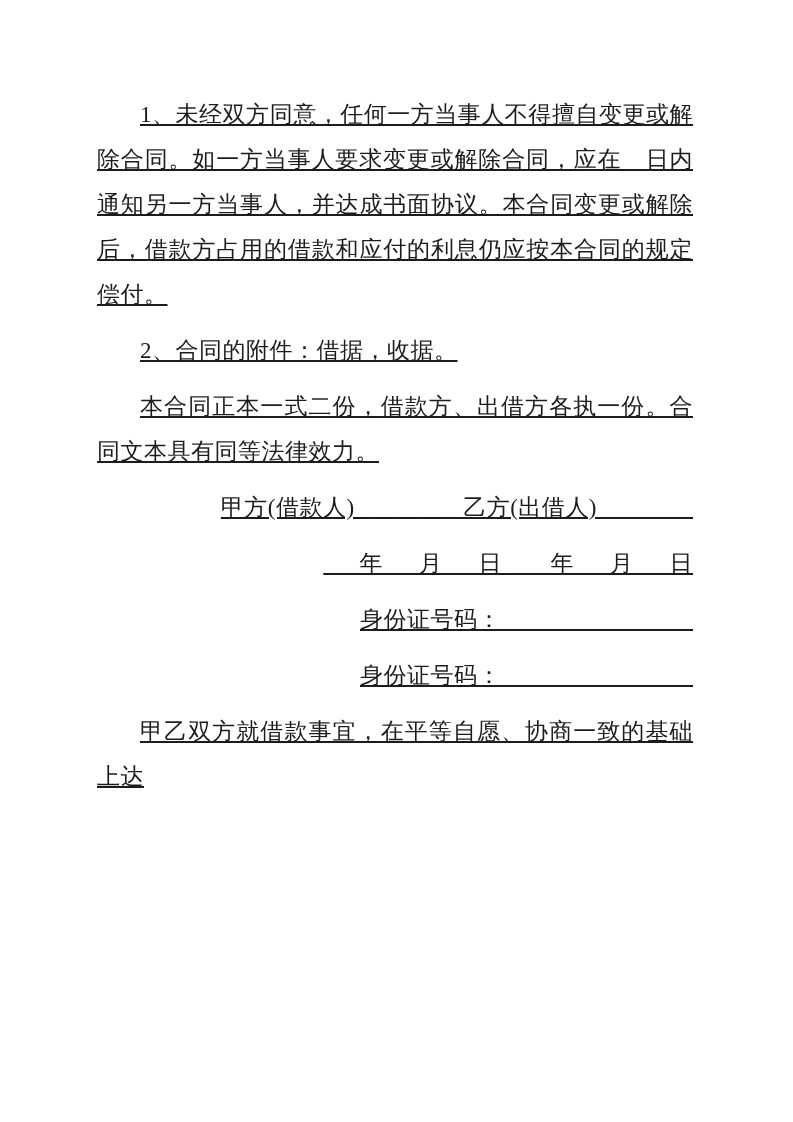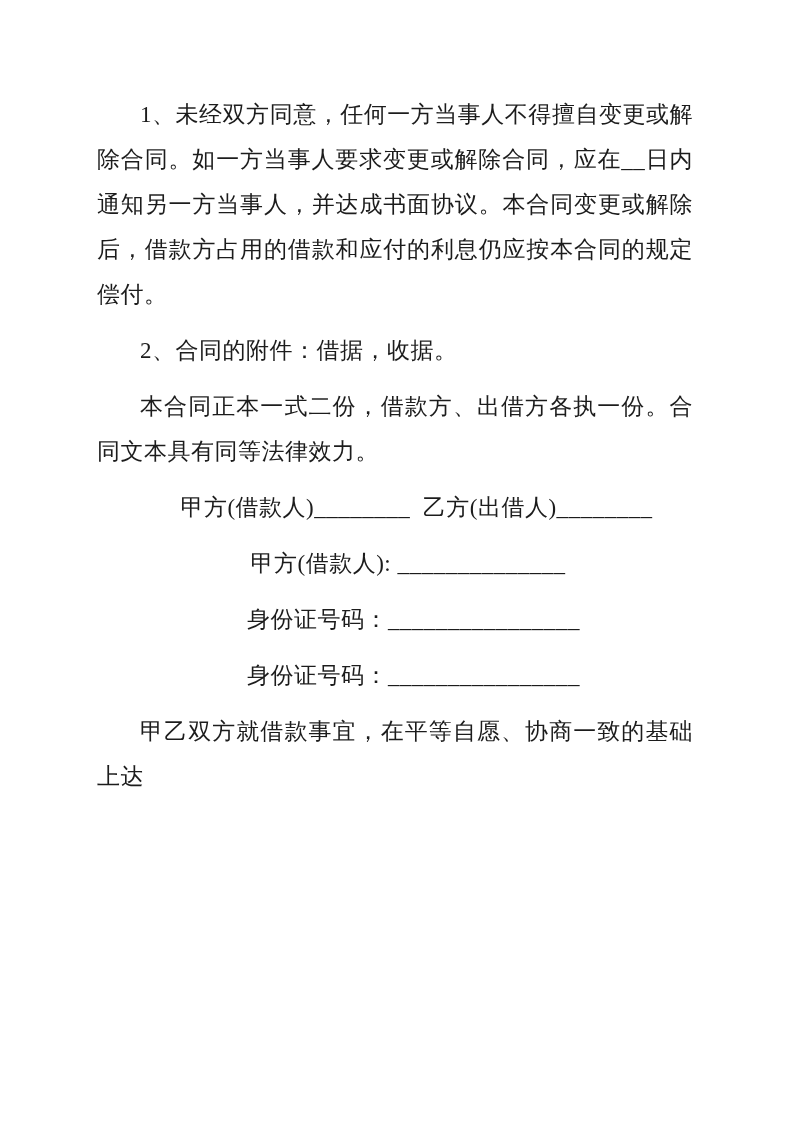--- a/index.html
+++ b/index.html
@@ -21,36 +21,37 @@
     width: 596px;
     color: #1c1c1c;
     font-size: 23px;
     line-height: 45px;
     letter-spacing: 0.5px;
   }
   .para {
     margin-bottom: 11px;
     text-align: justify;
     text-indent: 43px;
+    text-decoration: underline;
   }
   .para.single {
-    text-align: center;
+    text-align: right;
     white-space: pre-wrap;
   }
   .para.ind-1 { text-indent: 26px; }
   .para.ind-15 { text-indent: 37px; }
   .para:last-child { margin-bottom: 0; }
 </style>
 </head>
 <body>
 
 <div class="page">
   <div class="doc">
     <p class="para">1、未经双方同意，任何一方当事人不得擅自变更或解除合同。如一方当事人要求变更或解除合同，应在__日内通知另一方当事人，并达成书面协议。本合同变更或解除后，借款方占用的借款和应付的利息仍应按本合同的规定偿付。</p>
     <p class="para">2、合同的附件：借据，收据。</p>
     <p class="para">本合同正本一式二份，借款方、出借方各执一份。合同文本具有同等法律效力。</p>
     <p class="para single">甲方(借款人)________  乙方(出借人)________</p>
-    <p class="para single ind-1">甲方(借款人): ______________</p>
+    <p class="para single">___年___月___日  ___年___月___日</p>
     <p class="para single ind-15">身份证号码：________________</p>
     <p class="para single ind-15">身份证号码：________________</p>
     <p class="para">甲乙双方就借款事宜，在平等自愿、协商一致的基础上达</p>
   </div>
 </div>
 
 </body></html>

